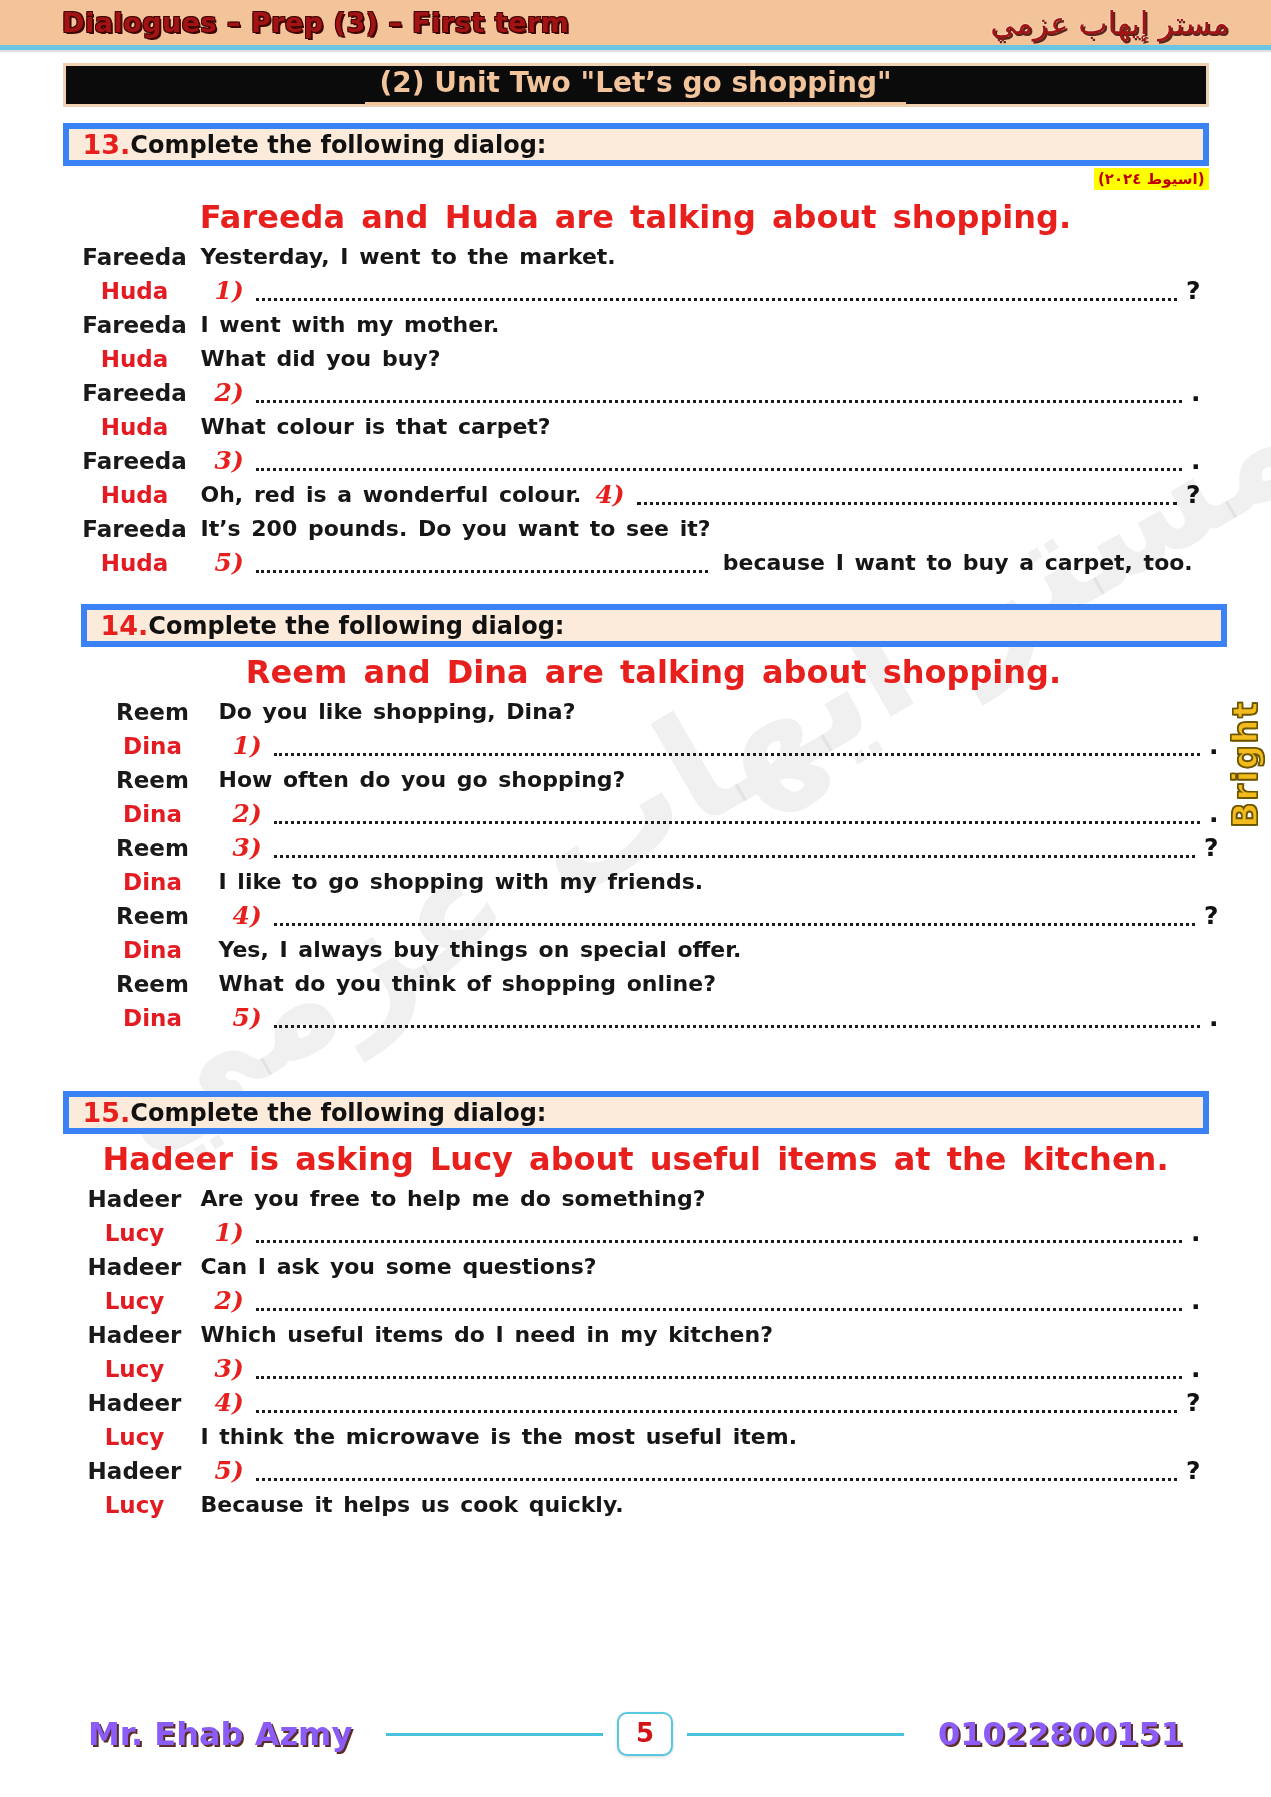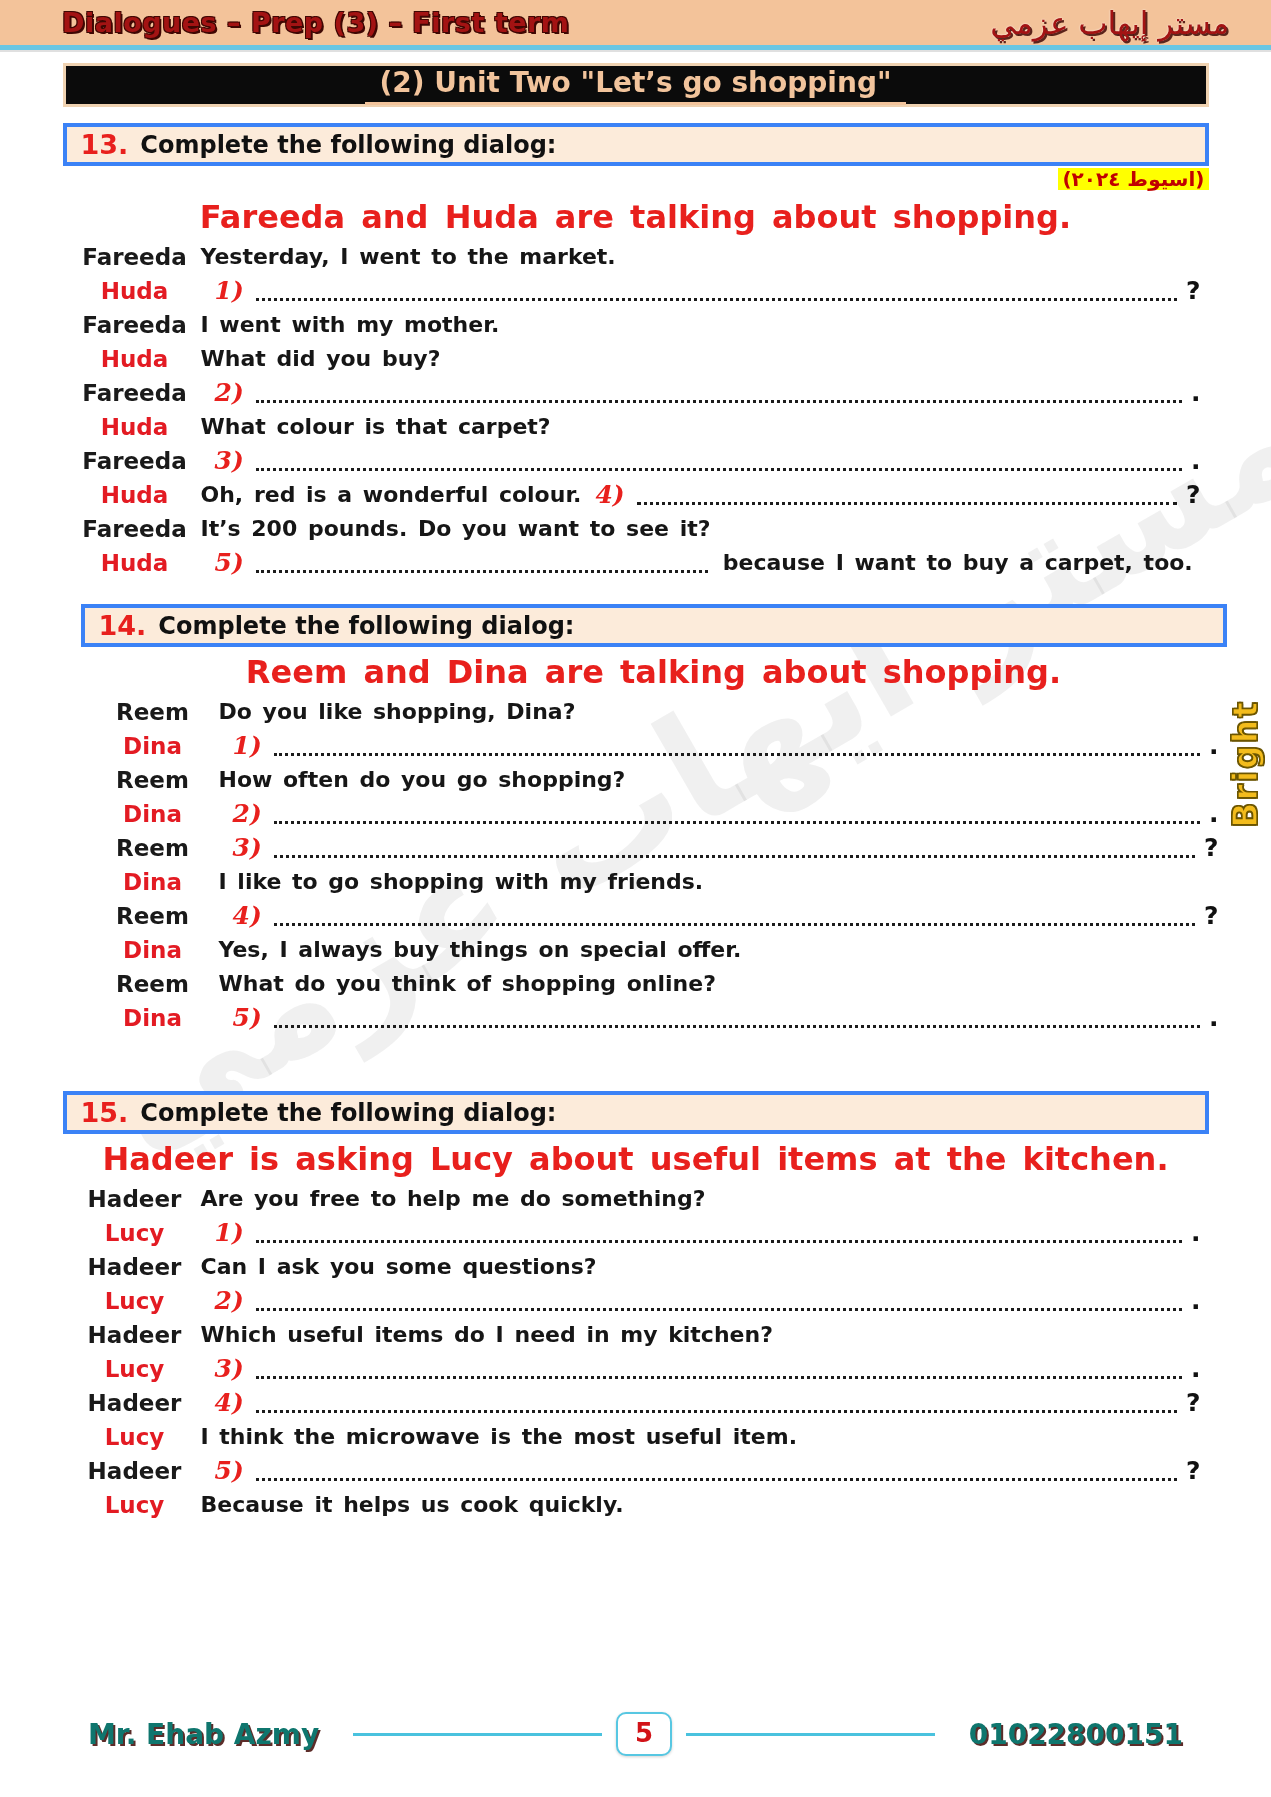--- a/index.html
+++ b/index.html
@@ -36,30 +36,30 @@
     border-bottom:3px solid #F2C49C; padding:0 14px 3px;
   }
 
   
   #sections section { margin-top:16px; }
   #sections section:nth-child(2) { margin-top:24px;padding-left:36px; }
   #sections section:nth-child(3) { margin-top:56px; }
 
   .section-bar {
     width:1146px; margin:0 auto; height:43px; box-sizing:border-box;
-    background:#FCEBDA; border:4px solid #3b82f6;
-    display:flex; align-items:center; gap:12px; padding:0 14px;
+    background:#FCEBDA; border:6px solid #3b82f6;
+    display:flex; align-items:center; padding:0 14px;
   }
   .sec-num { color:#E8201D; font-size:27px; font-weight:bold; }
   .sec-instr { color:#111; font-size:24px; font-weight:bold; }
 
   .note-row { width:1146px; margin:2px auto 0; text-align:right; height:24px; line-height:22px; }
   .note {
     display:inline-block; background:#FFFF00; color:#C00000;
-    font-size:20px; font-weight:bold; padding:0 4px; direction:rtl;
+    font-size:15px; font-weight:bold; padding:0 4px; direction:rtl;
   }
 
   .scenario {
     text-align:center; color:#E8201D; font-size:32px; font-weight:bold;
     margin:6px 0 4px; word-spacing:5px;
   }
 
   .drow {
     display:flex; align-items:center; width:1146px; margin:0 auto;
     min-height:34px; box-sizing:border-box; padding:0 6px;
@@ -90,21 +90,21 @@
     -webkit-text-stroke:1.3px #6B5500;
     text-shadow:1px 1px 0 #6B5500,-1px -1px 0 #6B5500,1px -1px 0 #6B5500,-1px 1px 0 #6B5500;
   }
 
   
   .footer {
     position:absolute; z-index:1; left:0; right:0; top:1712px;
     display:flex; align-items:center; gap:34px; padding:0 88px;
   }
   .f-name, .f-phone {
-    font-size:28px; font-weight:bold; color:#0f766e; white-space:nowrap;
+    font-size:32px; font-weight:bold; color:#8b5cf6; white-space:nowrap;
     text-shadow:2px 2px 0 rgba(63,7,3,.85);
   }
   .f-mid { flex:1; display:flex; align-items:center; }
   .f-line { flex:1; height:3px; background:#49C2DE; }
   .f-badge {
     margin:0 14px; min-width:26px; padding:4px 13px 6px;
     border:2px solid #57C7E2; border-radius:10px; background:#fff;
     color:#D21318; font-size:26px; font-weight:bold; text-align:center;
     box-shadow:0 1px 3px rgba(0,0,0,0.18);
   }

